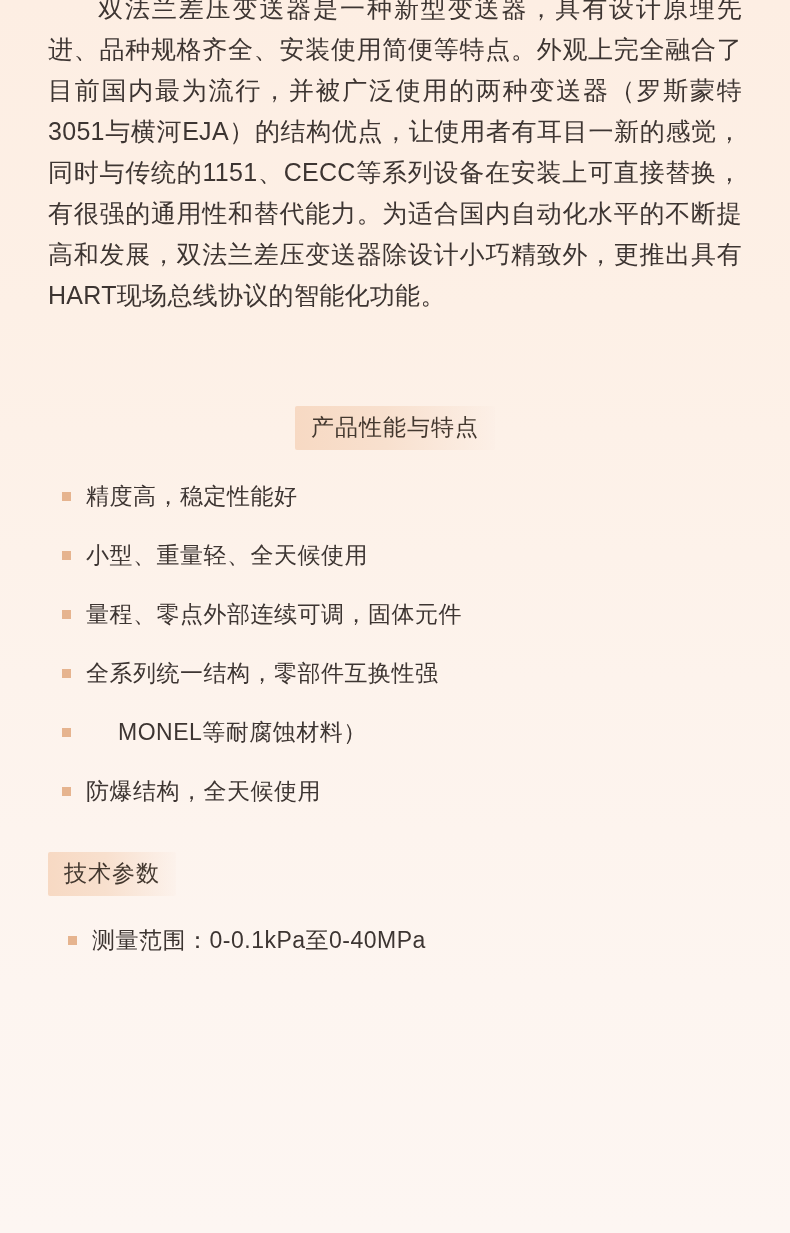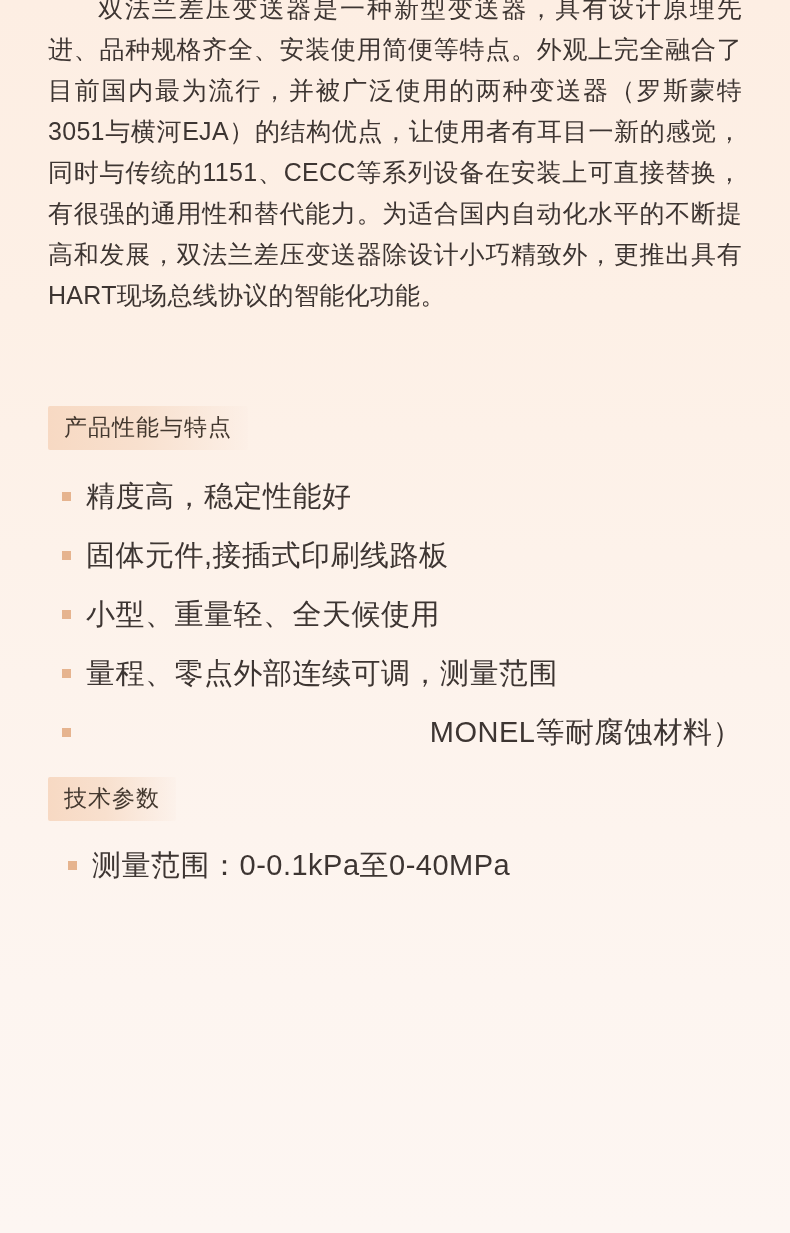--- a/index.html
+++ b/index.html
@@ -45,52 +45,51 @@
     line-height: 1;
     color: #43382f;
     padding: 10px 16px 11px 16px;
     background: linear-gradient(90deg, #f7d9c3 0%, #f8e0ce 45%, rgba(250,235,226,0.25) 100%);
     border-radius: 2px;
     letter-spacing: 1px;
     font-weight: 500;
   }
   .section-head-wrap { margin: 0; }
 
-  #features-head-wrap { margin-top: 78px; }
-  #specs-head-wrap { margin-top: 28px; }
+  #features-head-wrap { margin-top: 78px; text-align: center; }
+  #specs-head-wrap { margin-top: 44px; }
 
   
   ul.bullets {
     list-style: none;
     margin: 0;
     padding: 0;
   }
   ul.bullets li {
     position: relative;
-    font-size: 29px;
+    font-size: 23px;
     line-height: 33px;
     color: #3d3532;
     padding-left: 38px;
     margin-top: 26px;
     letter-spacing: 0.5px;
   }
   ul.bullets li .marker {
     position: absolute;
     left: 14px;
     top: 12px;
     width: 9px;
     height: 9px;
     background: #e6b48f;
     display: block;
   }
   .cont-line {
     display: block;
     padding-left: 32px;
     margin-top: 10px;
-    text-align: right;
   }
 
   #features-list { margin-top: 30px; }
   #specs-list { margin-top: 28px; }
   #specs-list li { padding-left: 44px; }
   #specs-list li .marker { left: 20px; }
 </style>
 </head>
 <body>
 
@@ -102,39 +101,40 @@
     <span class="section-head">产品性能与特点</span>
   </div>
 
   <ul class="bullets" id="features-list">
     <li>
       <span class="marker"></span>
       <span>精度高，稳定性能好</span>
     </li>
     <li>
       <span class="marker"></span>
-      <span>固体元件,接插式印刷线路板</span>
-    </li>
-    <li>
-      <span class="marker"></span>
       <span>小型、重量轻、全天候使用</span>
     </li>
     <li>
       <span class="marker"></span>
-      <span>量程、零点外部连续可调，测量范围</span>
+      <span>量程、零点外部连续可调，固体元件</span>
     </li>
     <li>
       <span class="marker"></span>
     </li>
     <li>
       <span class="marker"></span>
+      <span>全系列统一结构，零部件互换性强</span>
     </li>
     <li>
       <span class="marker"></span>
       <span class="cont-line">MONEL等耐腐蚀材料）</span>
+    </li>
+    <li>
+      <span class="marker"></span>
+      <span>防爆结构，全天候使用</span>
     </li>
   </ul>
 
   <div class="section-head-wrap" id="specs-head-wrap">
     <span class="section-head">技术参数</span>
   </div>
 
   <ul class="bullets" id="specs-list">
     <li>
       <span class="marker"></span>

